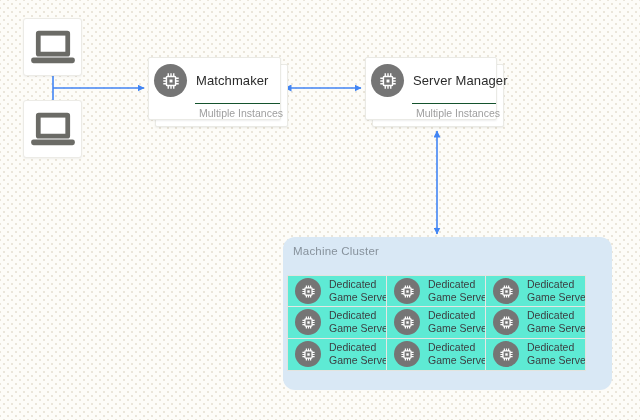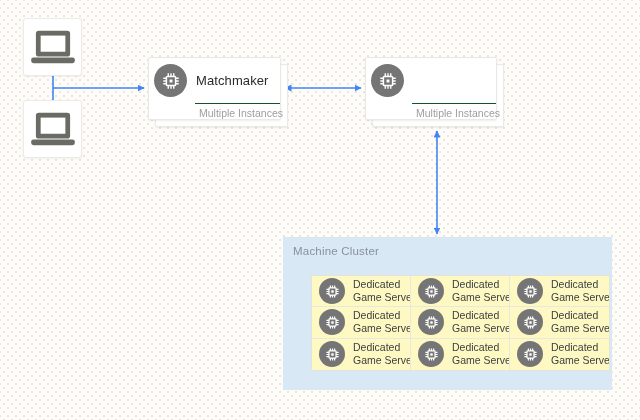--- a/index.html
+++ b/index.html
@@ -47,28 +47,28 @@
   .card .title{
     margin-left:9px;font-size:13px;color:#2b2b2b;letter-spacing:.1px;white-space:nowrap;
   }
   .card .foot{
     margin-left:46px;border-top:1px solid #14532d;height:16px;
     padding:3px 0 0 4px;font-size:10.5px;color:#9e9e9e;white-space:nowrap;
   }
   
   .cluster{
     position:absolute;left:283px;top:237px;width:329px;height:153px;
-    background:#d9e8f5;border-radius:0;z-index:2;box-sizing:border-box;
+    background:#d9e8f5;border-radius:12px;z-index:2;box-sizing:border-box;
   }
   .cluster-label{
     position:absolute;left:10px;top:8px;font-size:11.5px;color:#87929c;letter-spacing:.2px;
   }
   .cluster-card{
-    position:absolute;left:28px;top:38px;width:299px;height:96px;
-    background:#fef9c3;border:1px solid #e3e3de;box-sizing:border-box;
+    position:absolute;left:4px;top:38px;width:299px;height:96px;
+    background:#5eead4;border:1px solid #e3e3de;box-sizing:border-box;
     display:grid;grid-template-columns:repeat(3,1fr);grid-template-rows:repeat(3,1fr);
   }
   .cell{
     display:flex;align-items:center;box-sizing:border-box;overflow:hidden;
   }
   .cell:nth-child(3n+1),.cell:nth-child(3n+2){border-right:1px solid #e7e7e3;}
   .cell:nth-child(-n+6){border-bottom:1px solid #e7e7e3;}
   .circle.small{width:26px;height:26px;margin-left:7px;}
   .cell .lines{margin-left:8px;font-size:10.5px;line-height:13px;color:#3c4043;white-space:nowrap;}
 </style>
@@ -127,20 +127,21 @@
   <div class="card-back sm-back"></div>
   <div class="card sm">
     <div class="top">
       <span class="circle big">
         <svg width="22" height="22" viewBox="0 0 24 24" aria-hidden="true">
           <rect x="7" y="7" width="10" height="10" rx="1" fill="none" stroke="#fff" stroke-width="1.6"></rect>
           <rect x="10.4" y="10.4" width="3.2" height="3.2" fill="#fff"></rect>
           <path d="M9 3.6V7 M12 3.6V7 M15 3.6V7 M9 17v3.4 M12 17v3.4 M15 17v3.4 M3.6 9H7 M3.6 12H7 M3.6 15H7 M17 9h3.4 M17 12h3.4 M17 15h3.4" stroke="#fff" stroke-width="1.5"></path>
         </svg>
       </span>
+      <span class="title">Server Manager</span>
     </div>
     <div class="foot">Multiple Instances</div>
   </div>
 
   <div class="cluster">
     <div class="cluster-label">Machine Cluster</div>
     <div class="cluster-card">
 
       <div class="cell">
         <span class="circle small">

